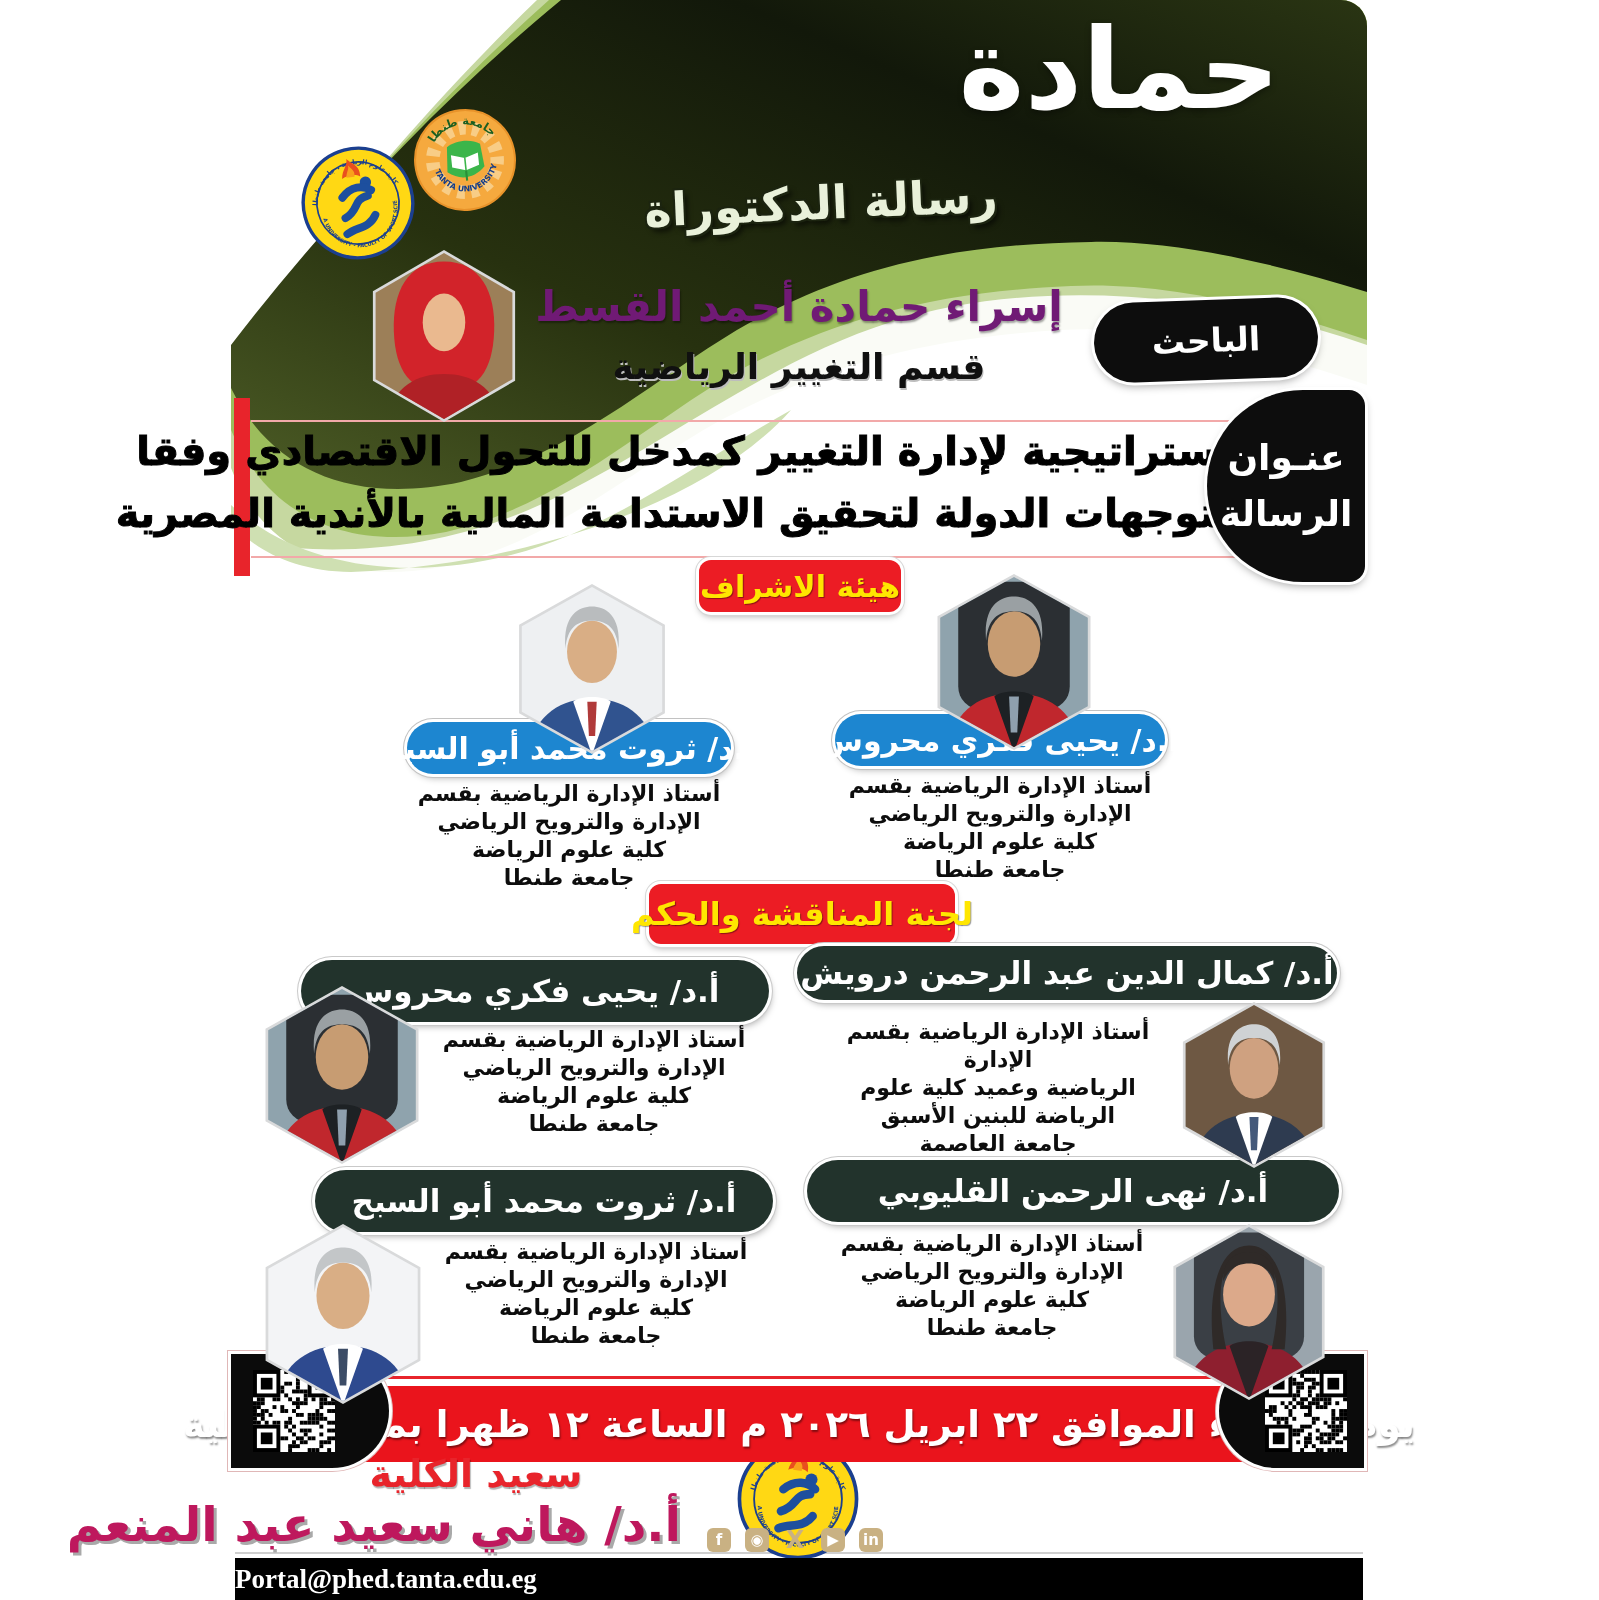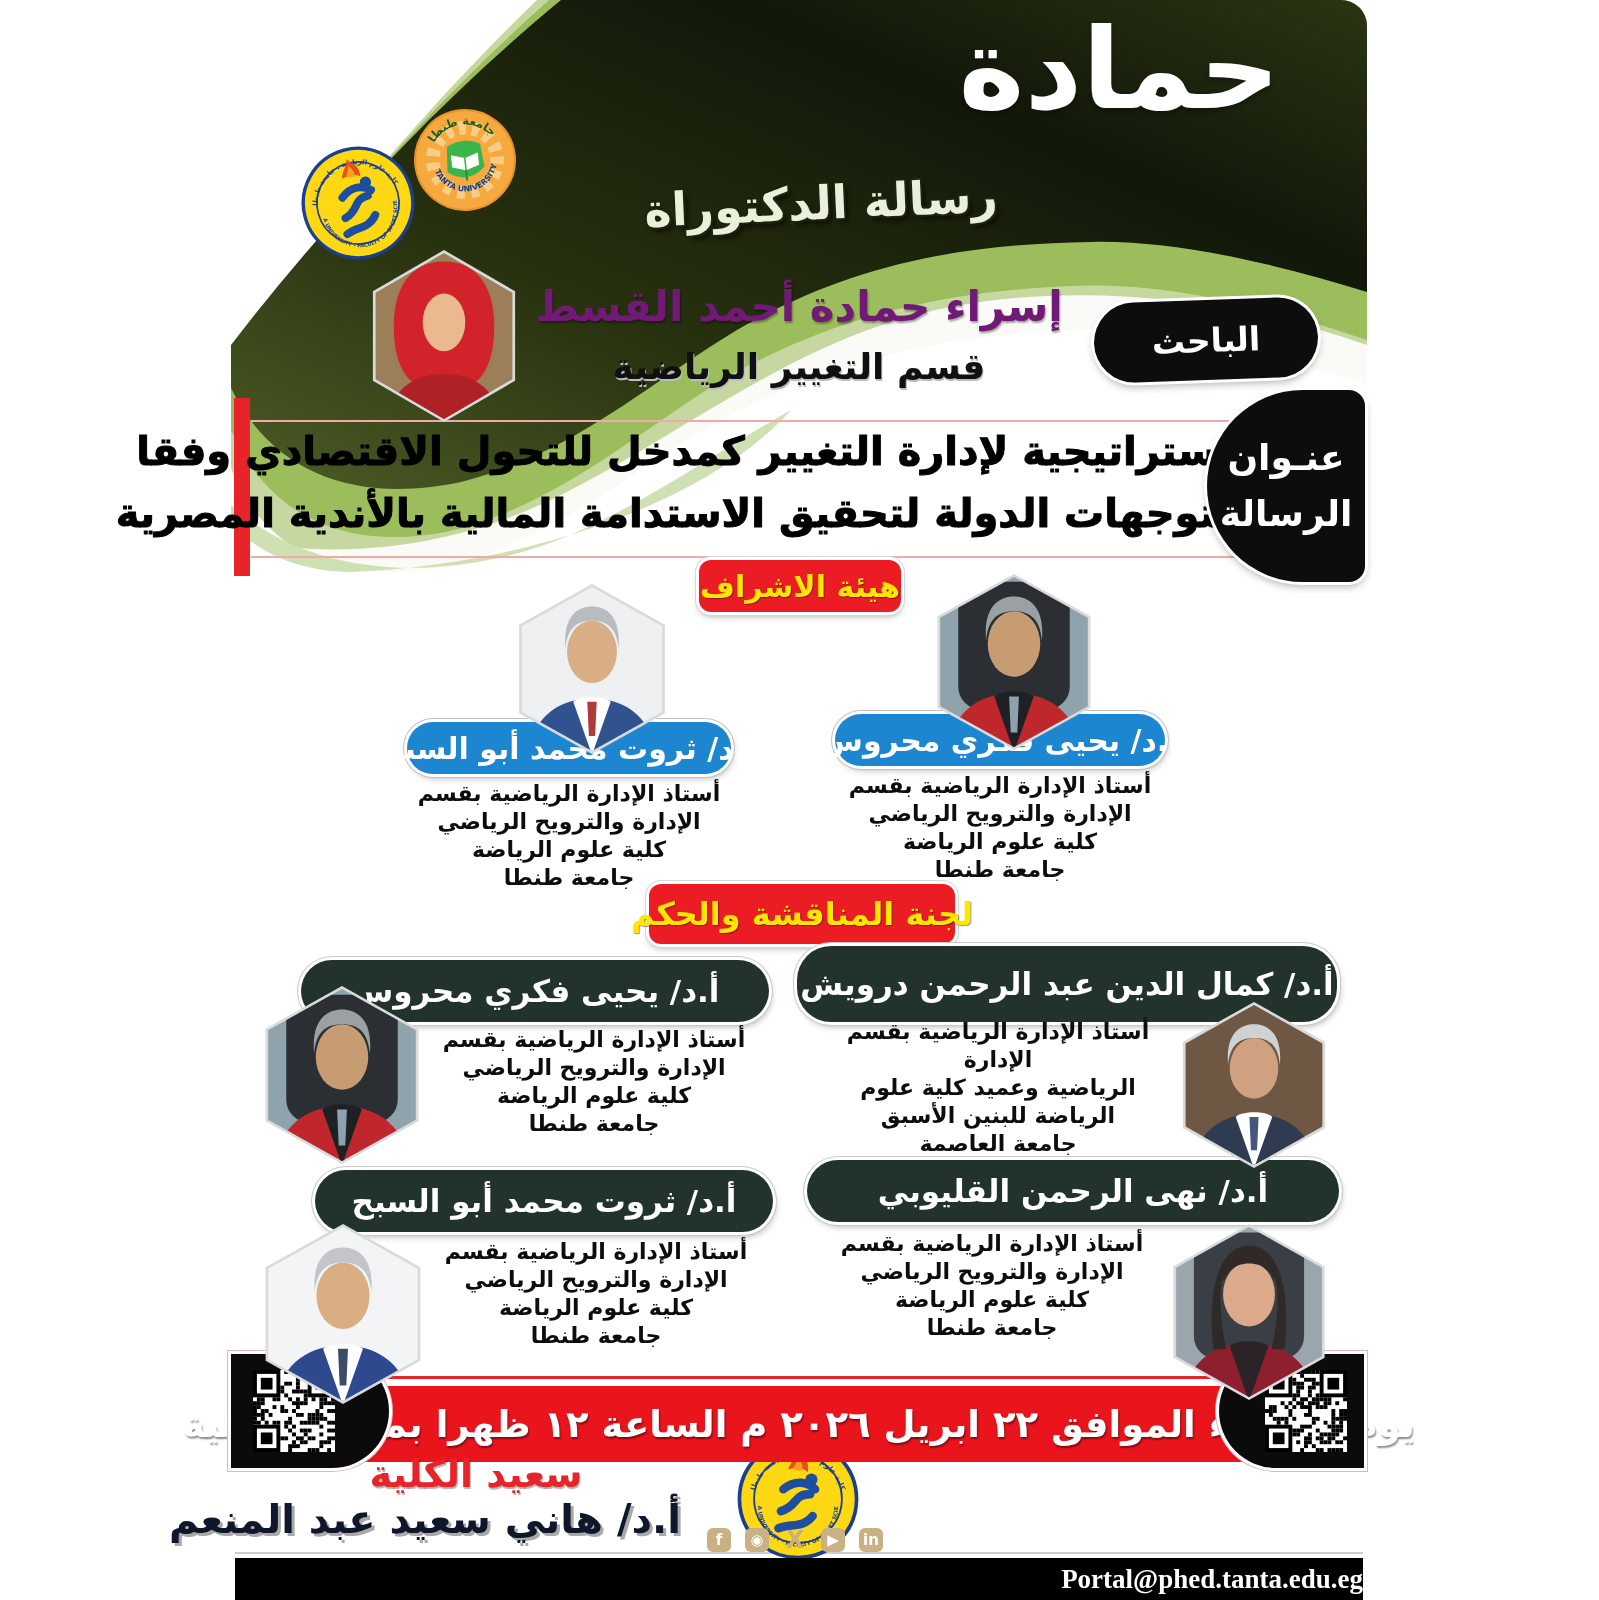--- a/index.html
+++ b/index.html
@@ -68,21 +68,21 @@
   .desc{font-size:22px;font-weight:bold;color:#0d0d0d;text-align:center;line-height:28px;z-index:4;
         direction:rtl;white-space:pre-line;}
 
   .sup-right-photo{left:698px;top:574px;width:170px;height:176px;}
   .sup-right-pill{left:604px;top:714px;width:330px;height:52px;}
   .sup-right-desc{left:594px;top:772px;width:350px;}
   .sup-left-photo{left:280px;top:584px;width:162px;height:170px;}
   .sup-left-pill{left:176px;top:722px;width:324px;height:52px;}
   .sup-left-desc{left:168px;top:780px;width:340px;}
 
-  .m0-pill{left:566px;top:946px;width:540px;height:76px;}
+  .m0-pill{left:566px;top:946px;width:540px;height:54px;}
   .m0-desc{left:592px;top:1018px;width:350px;}
   .m0-photo{left:944px;top:1002px;width:158px;height:166px;}
   .m1-pill{left:70px;top:960px;width:468px;height:62px;}
   .m1-photo{left:26px;top:986px;width:170px;height:178px;}
   .m1-desc{left:196px;top:1026px;width:334px;}
   .m2-pill{left:576px;top:1160px;width:532px;height:62px;}
   .m2-photo{left:934px;top:1224px;width:168px;height:176px;}
   .m2-desc{left:586px;top:1230px;width:350px;}
   .m3-pill{left:84px;top:1170px;width:458px;height:62px;}
   .m3-photo{left:26px;top:1224px;width:172px;height:180px;}
@@ -97,29 +97,29 @@
   .qr-left{left:0;top:1354px;width:158px;height:114px;border-radius:0 58px 58px 0;}
   .qr-right{left:988px;top:1354px;width:145px;height:114px;border-radius:58px 0 0 58px;}
   .qr{position:absolute;width:82px;height:82px;top:16px;}
   .qr svg{width:100%;height:100%;display:block;}
   .qr-left .qr{left:22px;}
   .qr-right .qr{left:46px;}
 
   
   .dean-title{left:110px;top:1452px;width:270px;text-align:center;font-size:38px;font-weight:bold;
         color:#e8242b;z-index:4;direction:rtl;white-space:nowrap;text-shadow:1px 2px 1px rgba(0,0,0,.3);}
-  .dean-name{left:30px;top:1496px;width:420px;text-align:center;font-size:40px;font-weight:bold;
-        color:#0f172a;z-index:4;direction:rtl;white-space:nowrap;text-shadow:3px 3px 0 #a9a9a9;}
+  .dean-name{left:30px;top:1496px;width:420px;text-align:center;font-size:48px;font-weight:bold;
+        color:#be185d;z-index:4;direction:rtl;white-space:nowrap;text-shadow:3px 3px 0 #a9a9a9;}
   .social-row{left:476px;top:1528px;display:flex;gap:14px;z-index:4;align-items:center;}
   .soc{width:24px;height:24px;border-radius:6px;background:#c9b183;color:#fff;display:flex;
         align-items:center;justify-content:center;font-size:15px;font-weight:bold;}
   .soc.xicon{background:transparent;color:#c9b183;font-size:24px;}
   .grey-line{left:4px;top:1552px;width:1128px;height:2px;background:#cfcfcf;z-index:2;}
   .bottom-bar{left:4px;top:1558px;width:1128px;height:42px;background:#000;display:flex;align-items:center;
-        justify-content:flex-end;z-index:4;}
+        justify-content:flex-start;z-index:4;}
   .bottom-bar span{color:#fff;font-family:"Liberation Serif","DejaVu Serif",serif;font-weight:bold;font-size:27px;}
 </style>
 </head>
 <body>
 
 <div class="poster">
 
   <div class="abs banner">
     <svg viewBox="0 0 1136 575" preserveAspectRatio="none">
       <defs>

